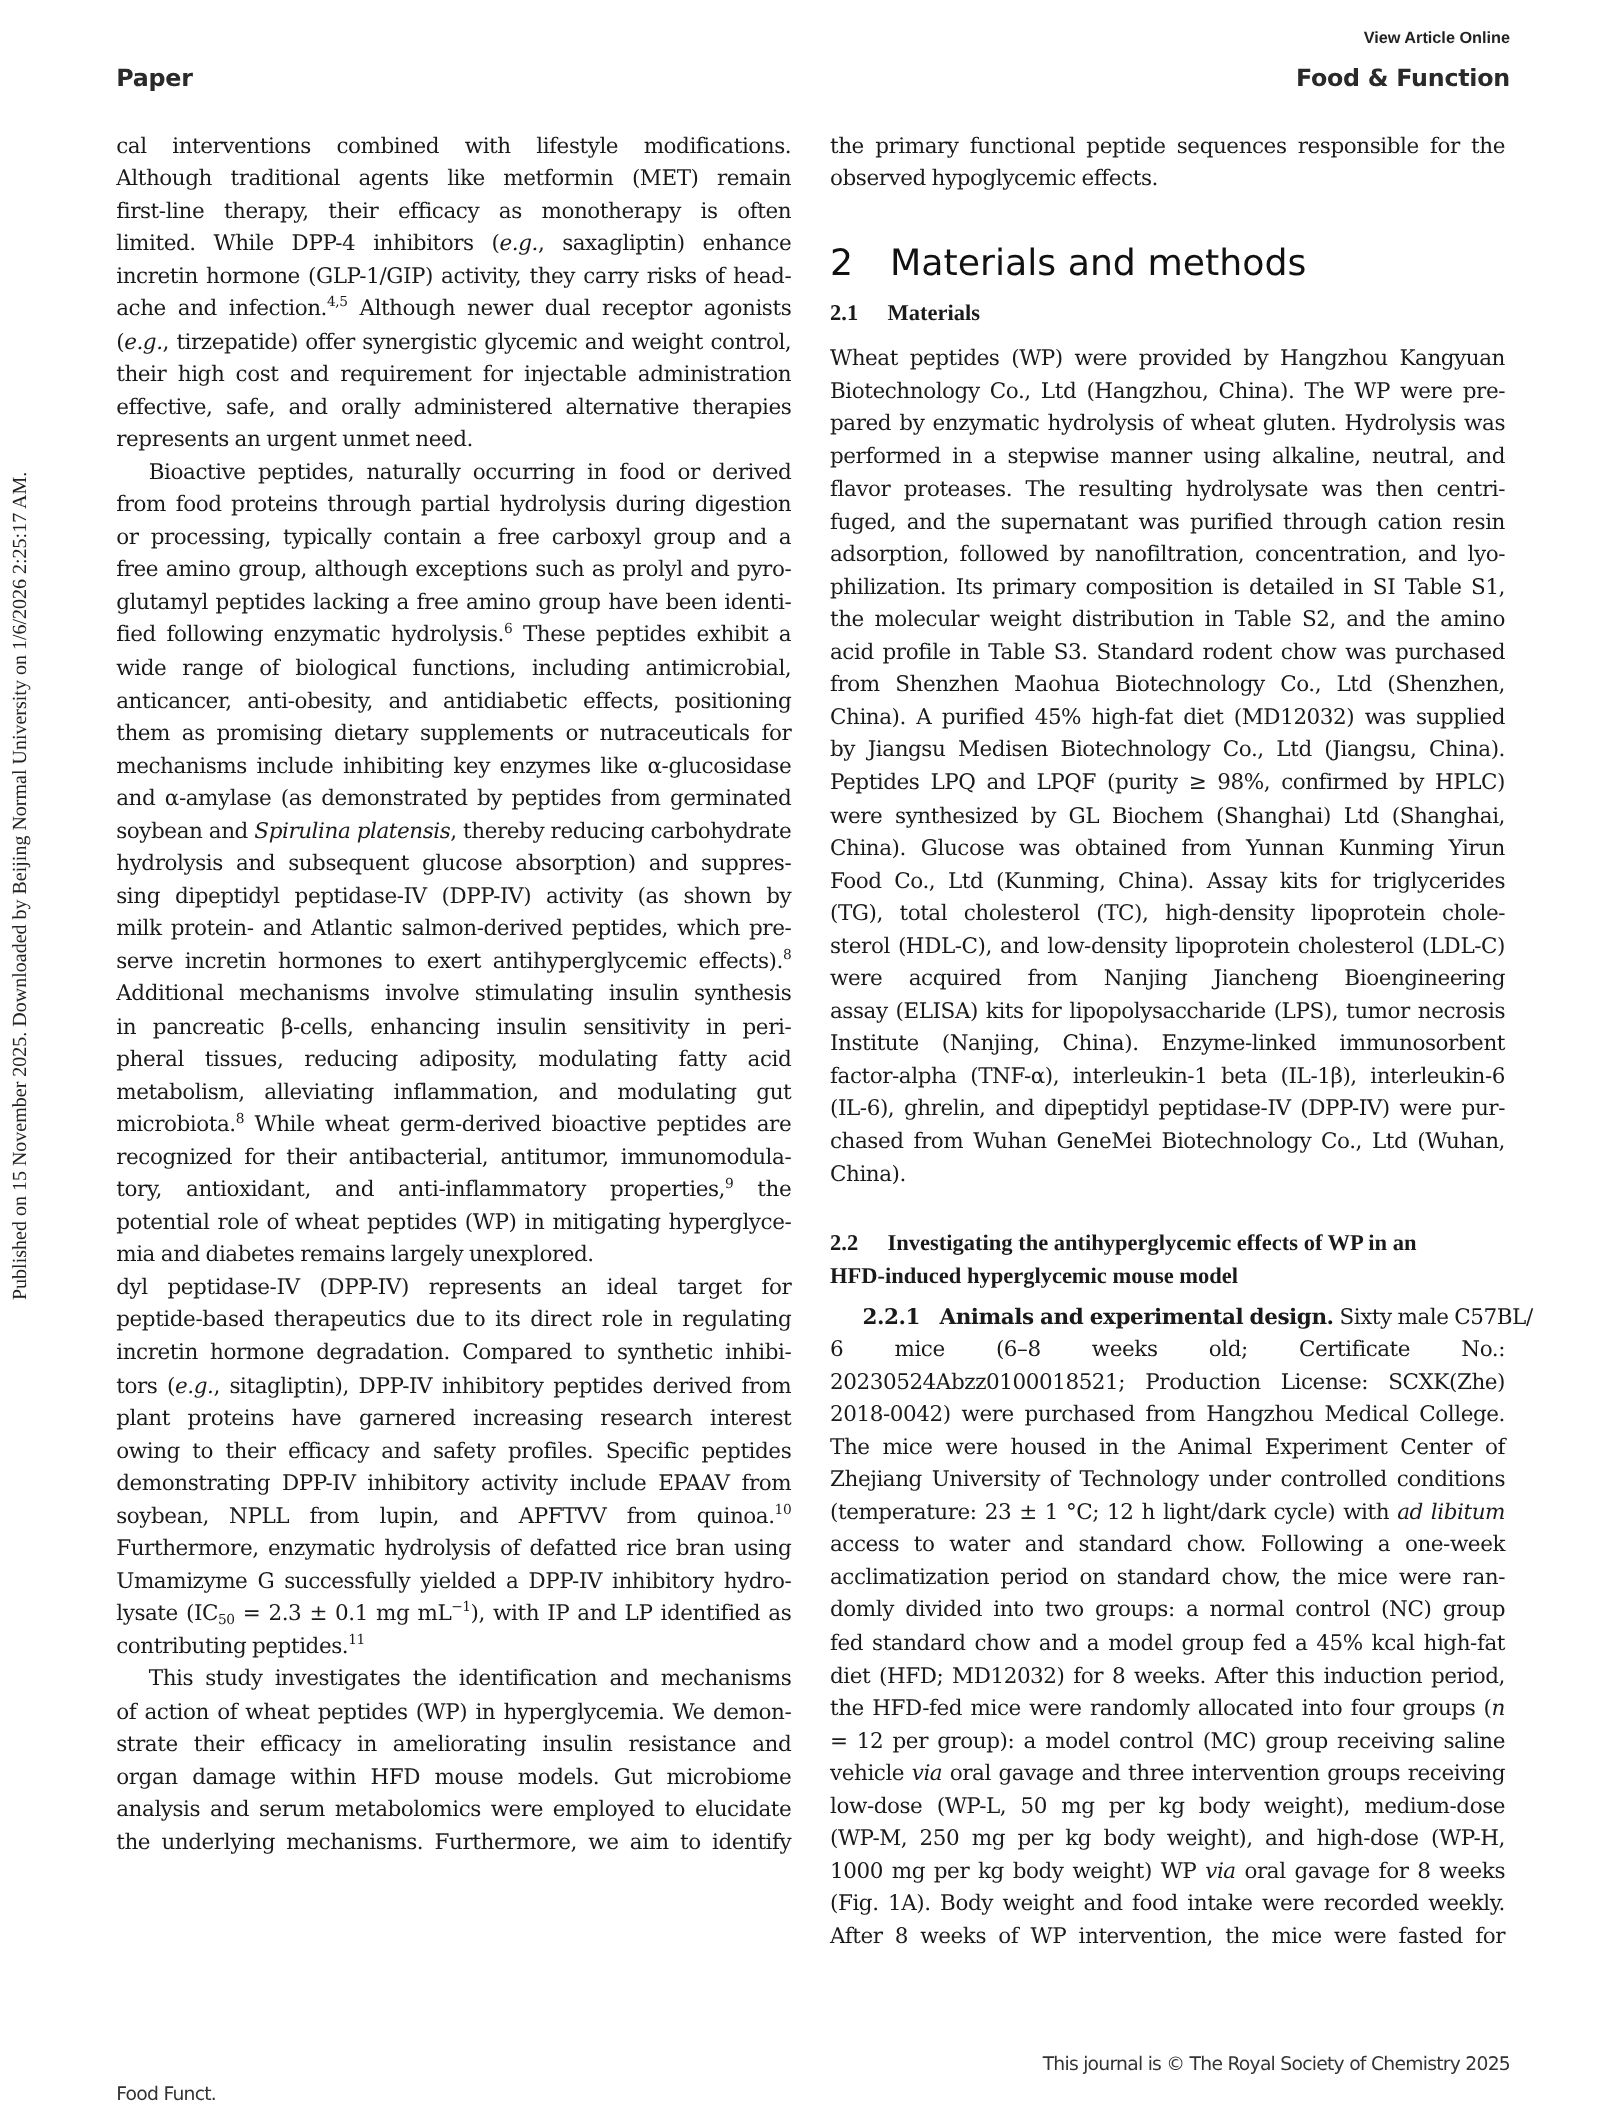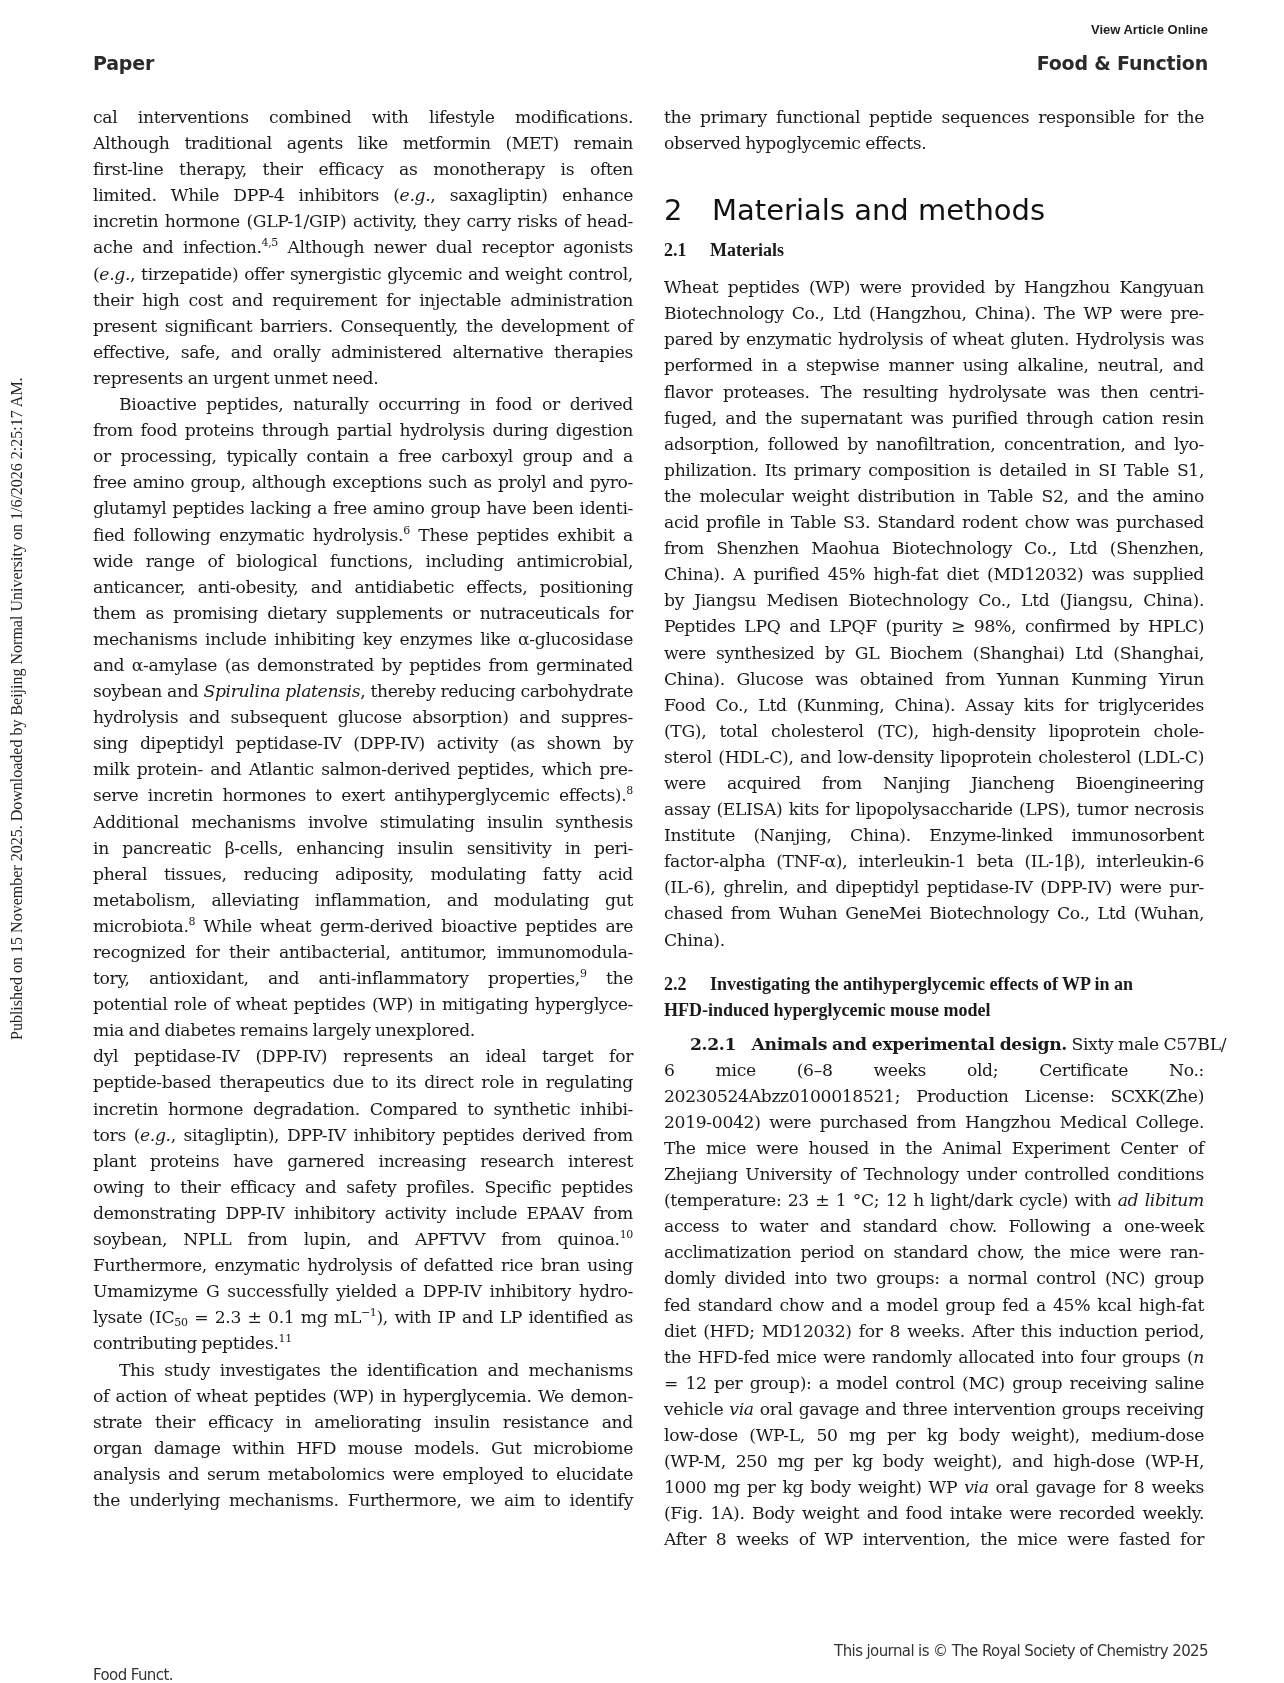--- a/index.html
+++ b/index.html
@@ -12,21 +12,21 @@
   .col { position: absolute; top: 104px; width: 540px; font-family: "DejaVu Serif", serif; font-size: 17.2px; line-height: 26.1px; color: #1a1a1a; }
   .col-left { left: 93px; }
   .col-right { left: 664px; }
   .ln { display: block; text-align: justify; text-align-last: justify; white-space: nowrap; height: 26.1px; overflow: visible; letter-spacing: -0.35px; word-spacing: -0.5px; }
   .ln.last { text-align-last: left; }
   .indent { text-indent: 26px; }
   .sec-title { font-family: "DejaVu Sans", sans-serif; font-size: 29px; color: #111; margin-top: 34px; margin-bottom: 6px; height: 40px; line-height: 40px; }
   .sec-title .num { display: inline-block; width: 48px; }
   .subsec { font-family: "Liberation Serif", serif; font-weight: bold; font-size: 18px; height: 28px; line-height: 28px; margin-bottom: 10px; }
   .subsec .num { display: inline-block; width: 46px; }
-  .subsec2 { font-family: "Liberation Serif", serif; font-weight: bold; font-size: 18px; line-height: 26px; margin-top: 18px; margin-bottom: 8px; }
+  .subsec2 { font-family: "Liberation Serif", serif; font-weight: bold; font-size: 18px; line-height: 26px; margin-top: 28px; margin-bottom: 8px; }
   .subsec2 .num { display: inline-block; width: 46px; }
   sup { font-size: 11px; line-height: 0; vertical-align: 7px; }
   sub { font-size: 11px; line-height: 0; vertical-align: -3px; }
   i { font-style: italic; }
   b { font-weight: bold; }
   .footer-left { position: absolute; left: 93px; top: 1666px; font-family: "DejaVu Sans", sans-serif; font-size: 15px; color: #333; letter-spacing: -0.6px; }
   .footer-right { position: absolute; right: 76px; top: 1630px; font-family: "DejaVu Sans", sans-serif; font-size: 15px; color: #333; letter-spacing: -0.6px; margin-top: 12px; }
 </style>
 </head>
 <body>
@@ -39,21 +39,20 @@
 
 <div class="col col-left">
   <span class="ln">cal interventions combined with lifestyle modifications.</span>
   <span class="ln">Although traditional agents like metformin (MET) remain</span>
   <span class="ln">first-line therapy, their efficacy as monotherapy is often</span>
   <span class="ln">limited. While DPP-4 inhibitors (<i>e.g.</i>, saxagliptin) enhance</span>
   <span class="ln">incretin hormone (GLP-1/GIP) activity, they carry risks of head-</span>
   <span class="ln">ache and infection.<sup>4,5</sup> Although newer dual receptor agonists</span>
   <span class="ln">(<i>e.g.</i>, tirzepatide) offer synergistic glycemic and weight control,</span>
   <span class="ln">their high cost and requirement for injectable administration</span>
-  <span class="ln">present significant barriers. Consequently, the development of</span>
   <span class="ln">effective, safe, and orally administered alternative therapies</span>
   <span class="ln last">represents an urgent unmet need.</span>
   <span class="ln indent">Bioactive peptides, naturally occurring in food or derived</span>
   <span class="ln">from food proteins through partial hydrolysis during digestion</span>
   <span class="ln">or processing, typically contain a free carboxyl group and a</span>
   <span class="ln">free amino group, although exceptions such as prolyl and pyro-</span>
   <span class="ln">glutamyl peptides lacking a free amino group have been identi-</span>
   <span class="ln">fied following enzymatic hydrolysis.<sup>6</sup> These peptides exhibit a</span>
   <span class="ln">wide range of biological functions, including antimicrobial,</span>
   <span class="ln">anticancer, anti-obesity, and antidiabetic effects, positioning</span>
@@ -133,21 +132,21 @@
   <span class="ln last">China).</span>
 
   <div class="subsec2">
     <div><span class="num">2.2</span><span>Investigating the antihyperglycemic effects of WP in an</span></div>
     <div>HFD-induced hyperglycemic mouse model</div>
   </div>
 
   <span class="ln indent"><b><span>2.2.1</span>&nbsp;&nbsp;&nbsp;<span>Animals and experimental design.</span></b> <span>Sixty male C57BL/</span></span>
   <span class="ln">6 mice (6–8 weeks old; Certificate No.:</span>
   <span class="ln">20230524Abzz0100018521; Production License: SCXK(Zhe)</span>
-  <span class="ln">2019-0042) were purchased from Hangzhou Medical College.</span>
+  <span class="ln">2018-0042) were purchased from Hangzhou Medical College.</span>
   <span class="ln">The mice were housed in the Animal Experiment Center of</span>
   <span class="ln">Zhejiang University of Technology under controlled conditions</span>
   <span class="ln">(temperature: 23 ± 1 °C; 12 h light/dark cycle) with <i>ad libitum</i></span>
   <span class="ln">access to water and standard chow. Following a one-week</span>
   <span class="ln">acclimatization period on standard chow, the mice were ran-</span>
   <span class="ln">domly divided into two groups: a normal control (NC) group</span>
   <span class="ln">fed standard chow and a model group fed a 45% kcal high-fat</span>
   <span class="ln">diet (HFD; MD12032) for 8 weeks. After this induction period,</span>
   <span class="ln">the HFD-fed mice were randomly allocated into four groups (<i>n</i></span>
   <span class="ln">= 12 per group): a model control (MC) group receiving saline</span>

